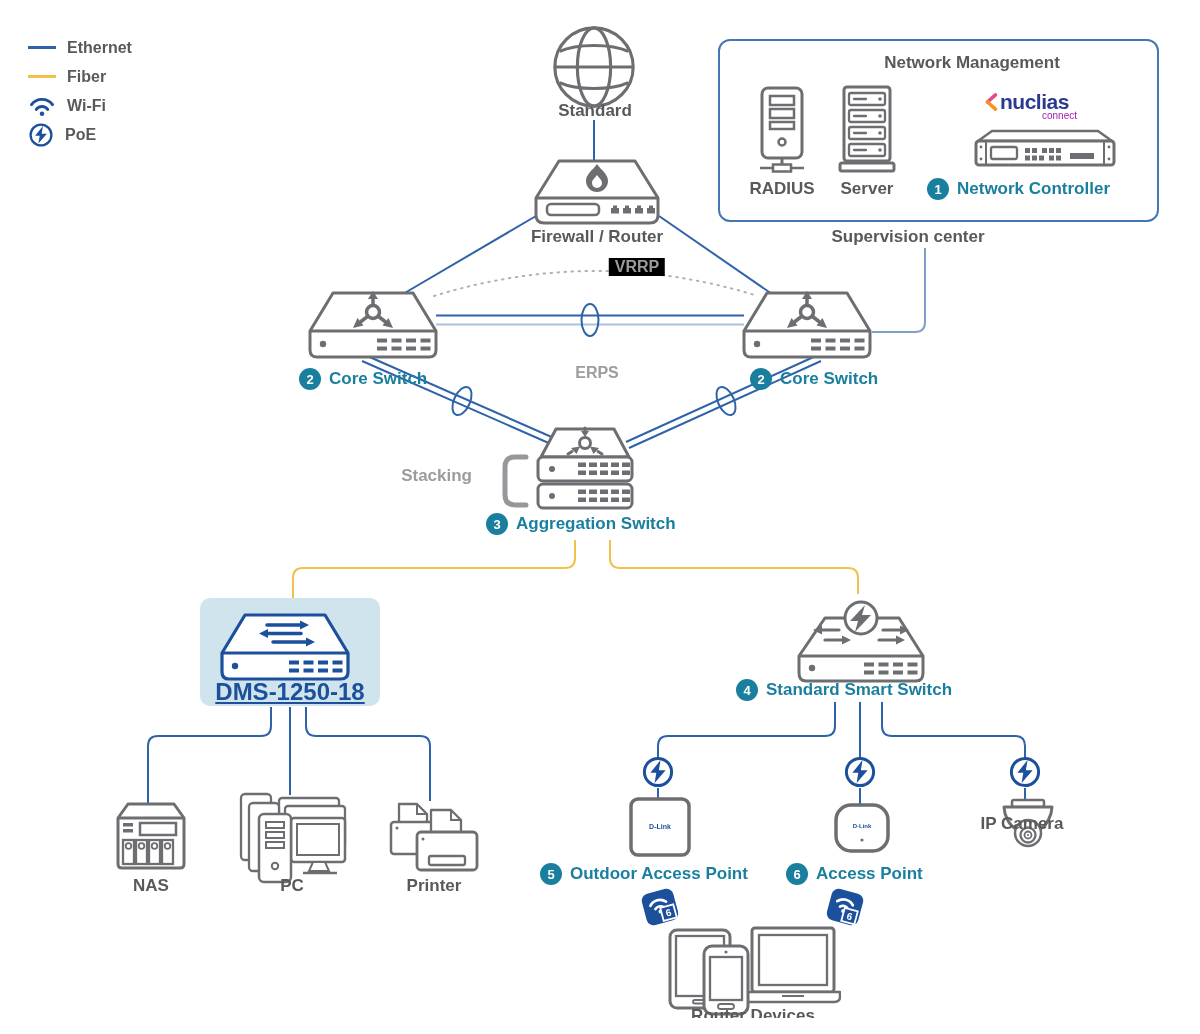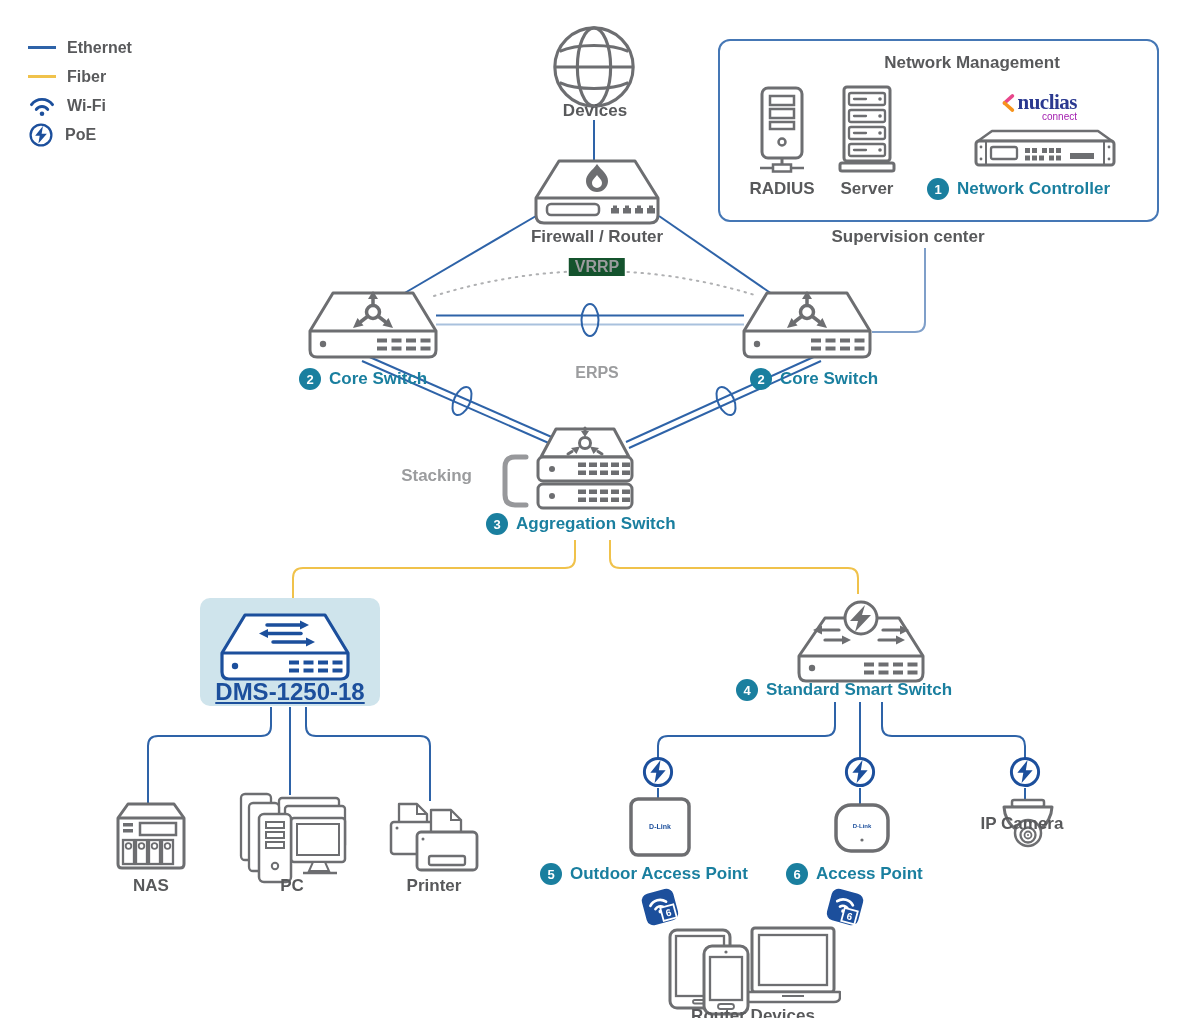--- a/index.html
+++ b/index.html
@@ -4,33 +4,33 @@
 <style>
   html,body{margin:0;padding:0;background:#fff;}
   .canvas{position:relative;width:1200px;height:1018px;background:#fff;overflow:hidden;
           font-family:"Liberation Sans",sans-serif;}
   .links{position:absolute;left:0;top:0;z-index:1;}
   .dev{position:absolute;z-index:2;display:block;}
   .lbl{position:absolute;z-index:3;font-size:17px;font-weight:700;color:#58595b;white-space:nowrap;}
   .c{transform:translateX(-50%);}
   .muted{color:#9b9c9e;}
   .navy{color:#1c4f9c;font-size:24px;text-decoration:underline;}
-  .wbg{background:#14532d;padding:0 6px;}
+  .wbg{background:#000000;padding:0 6px;margin-left:40px;}
   .bl{position:absolute;z-index:3;display:flex;align-items:center;gap:8px;
       font-size:17px;font-weight:700;color:#1a7f9f;white-space:nowrap;}
   .badge{width:22px;height:22px;border-radius:50%;background:#1a7f9f;color:#fff;
          font-size:13px;font-weight:700;display:inline-flex;align-items:center;justify-content:center;flex:0 0 22px;}
   .mgmt-box{position:absolute;left:718px;top:39px;width:437px;height:179px;border:2px solid #4577b5;border-radius:12px;background:#fff;z-index:0;}
   .dms-box{position:absolute;left:200px;top:598px;width:180px;height:108px;border-radius:10px;background:#cfe4ec;z-index:1;}
   .legend{position:absolute;left:28px;top:33px;z-index:3;}
   .legend-row{display:flex;align-items:center;gap:11px;height:29px;}
   .legend-row .sw{width:28px;height:3px;}
   .legend-row .txt{font-size:16px;font-weight:700;color:#58595b;}
   .nuclias{position:absolute;left:983px;top:90px;width:94px;z-index:3;}
-  .nuclias .r1{display:flex;align-items:center;gap:1px;justify-content:flex-end;font-family:Liberation Serif, serif;}
+  .nuclias .r1{display:flex;align-items:center;gap:1px;justify-content:flex-start;}
   .nuclias .nm{font-size:21px;font-weight:700;color:#2b3990;letter-spacing:-0.5px;}
   .nuclias .sub{text-align:right;font-size:10px;font-weight:400;color:#a21caf;margin-top:-4px;}
   .rot-l{transform:rotate(-15deg);}
   .rot-r{transform:rotate(15deg);}
 </style>
 </head>
 <body>
 
 <div class="canvas">
 
@@ -485,21 +485,21 @@
   <div class="nuclias">
     <div class="r1">
       <svg width="16" height="20">
           <use href="#sym-chevron"></use>
         </svg>
       <span class="nm">nuclias</span>
     </div>
     <div class="sub">connect</div>
   </div>
 
-  <div class="lbl c" style="left:595px;top:101px">Devices</div>
+  <div class="lbl c" style="left:595px;top:101px">Standard</div>
   <div class="lbl c" style="left:597px;top:227px">Firewall / Router</div>
   <div class="lbl c" style="left:972px;top:53px">Network Management</div>
   <div class="lbl c" style="left:782px;top:179px">RADIUS</div>
   <div class="lbl c" style="left:867px;top:179px">Server</div>
   <div class="lbl c" style="left:908px;top:227px">Supervision center</div>
   <div class="lbl c muted wbg" style="left:597px;top:258px;font-size:16px">VRRP</div>
   <div class="lbl c muted" style="left:597px;top:364px;font-size:16px">ERPS</div>
   <div class="lbl muted" style="left:378px;top:466px;width:94px;text-align:right">Stacking</div>
   <div class="lbl c navy" style="left:290px;top:678px">DMS-1250-18</div>
   <div class="lbl c" style="left:151px;top:876px">NAS</div>

